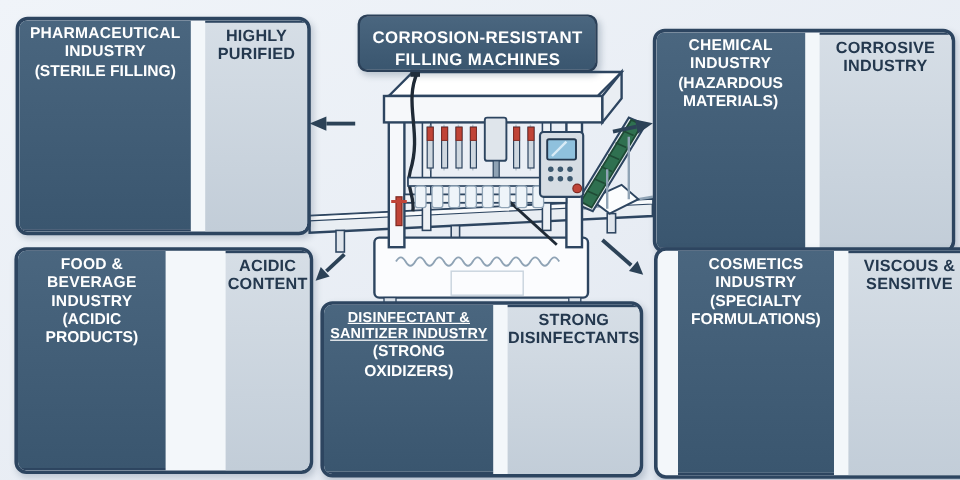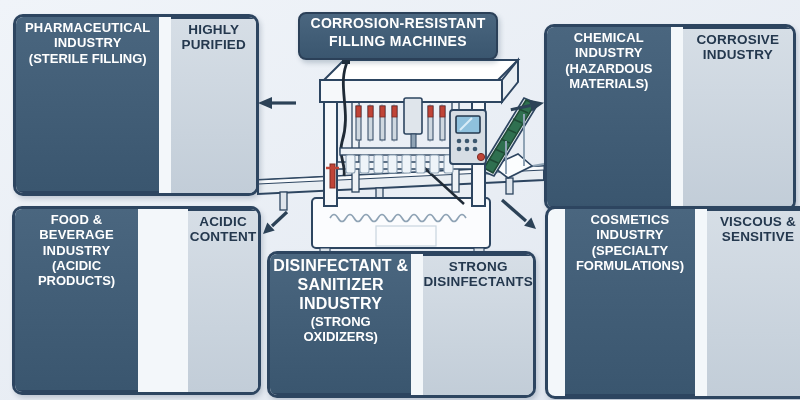--- a/index.html
+++ b/index.html
@@ -12,32 +12,32 @@
     position:absolute;display:flex;
     border:3px solid #2d4560;border-radius:10px;background:#f3f7fa;
     overflow:hidden;box-shadow:2px 3px 5px rgba(45,70,96,.22);z-index:5;
   }
   .panel-header{
     background:linear-gradient(#4a667f,#3a566f);color:#fff;text-align:center;
     padding:3px 2px 4px;line-height:1.18;border-bottom:2px solid #2d4560;
   }
   .ph1{display:block;font-size:13px;font-weight:bold;letter-spacing:.2px;}
   .ph2{display:block;font-size:13px;font-weight:bold;}
-  .panel-disinfectant .ph1{font-size:16px;}
+  .panel-disinfectant .ph1{font-size:12px;text-decoration:underline;}
   .panel-body{flex:1;position:relative;}
   .panel-body svg{position:absolute;inset:0;width:100%;height:100%;}
   .panel-footer{
     background:linear-gradient(#d6dee6,#c2cdd8);border-top:2.5px solid #2d4560;
     text-align:center;font-weight:bold;font-size:13.5px;letter-spacing:.2px;
     color:#24384e;padding:3px 0 4px;margin-left:12px;
   }
   #title-box{
     position:absolute;left:298px;top:12px;width:196px;height:44px;z-index:6;
     background:linear-gradient(#4a667f,#3a566f);border:2px solid #2b4058;border-radius:8px;
-    color:#fff;display:flex;flex-direction:column;justify-content:flex-start;text-align:center;
+    color:#fff;display:flex;flex-direction:column;justify-content:flex-end;text-align:center;
     font-weight:bold;font-size:14px;line-height:1.3;letter-spacing:.3px;
     box-shadow:2px 3px 5px rgba(45,70,96,.25);
   }
   #machine{position:absolute;left:256px;top:46px;width:290px;height:210px;z-index:1;}
   #arrows{position:absolute;inset:0;z-index:8;pointer-events:none;}
 </style>
 </head>
 <body>
 
 <div id="canvas">

